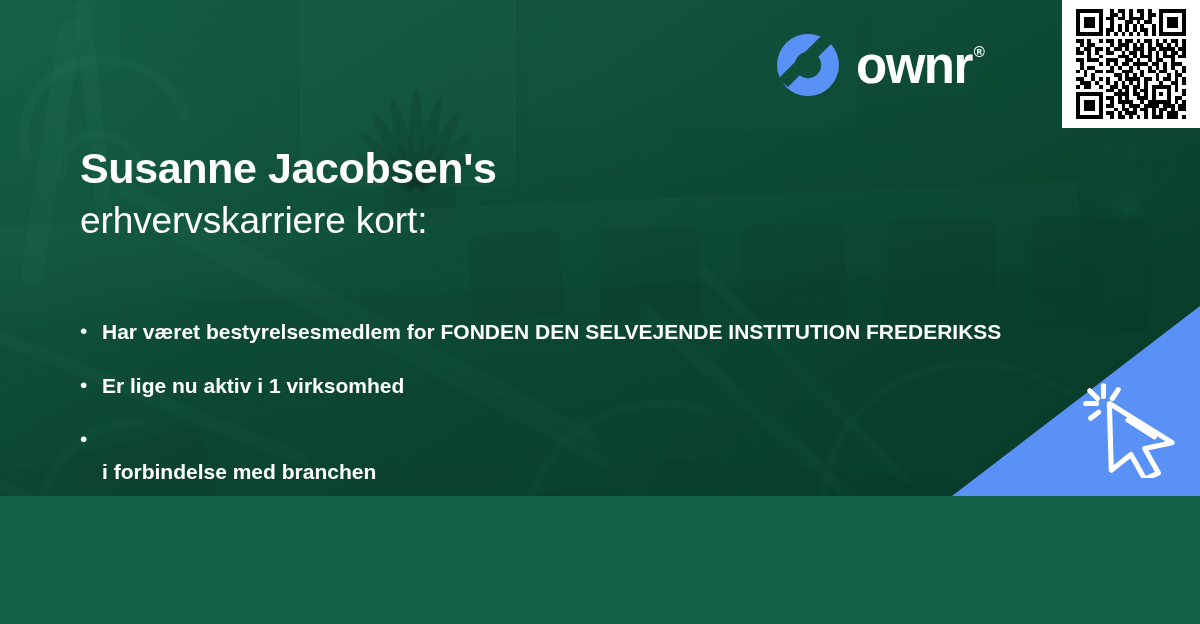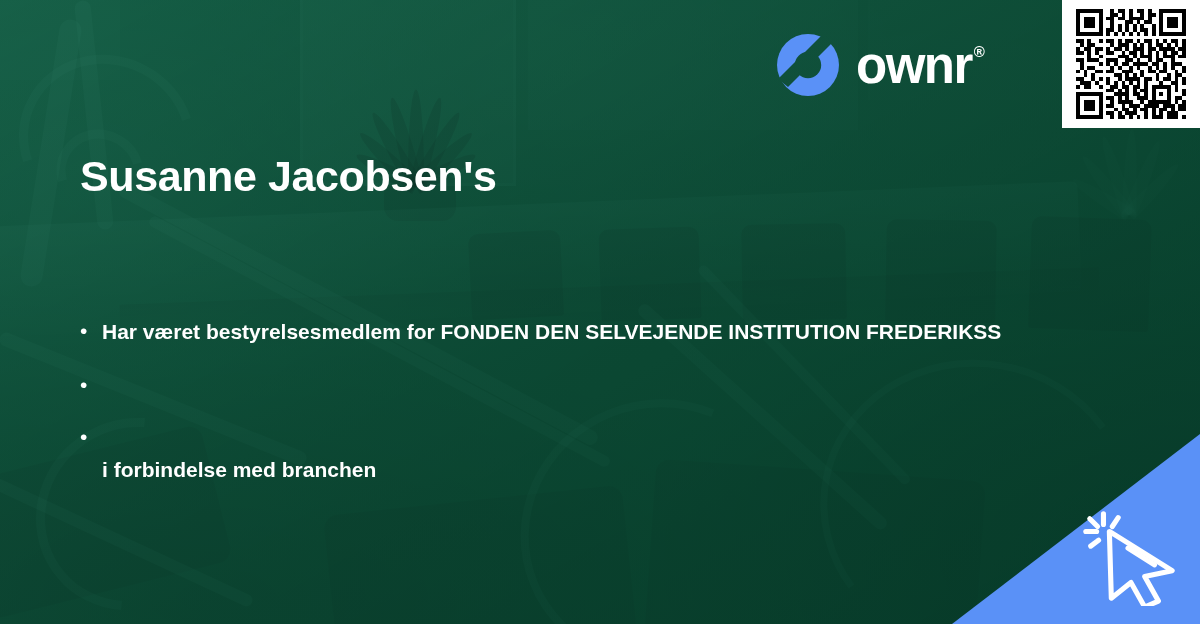--- a/index.html
+++ b/index.html
@@ -6,21 +6,21 @@
   html,body{margin:0;padding:0;}
   body{
     width:1200px;height:624px;overflow:hidden;
     font-family:"Liberation Sans","DejaVu Sans",sans-serif;
     background:#14614a;
   }
 
   
   .card{
     position:relative;
-    width:1200px;height:624px;
+    width:1200px;height:496px;
     overflow:hidden;
     background:#14614a;
   }
 
   
   .photo{
     position:absolute;inset:0;
     overflow:hidden;
   }
   .photo-base{
@@ -146,21 +146,21 @@
   .qr-box{
     position:absolute;left:1062px;top:0px;
     width:138px;height:128px;
     background:#ffffff;
     display:flex;align-items:center;justify-content:center;
   }
   .qr-img{width:110px;height:110px;display:block;image-rendering:pixelated;}
 
   
   .headline{
-    position:absolute;left:80px;top:152px;width:1060px;
+    position:absolute;left:80px;top:144px;width:1060px;
     color:#ffffff;
   }
   .headline .l1{
     font-size:43px;font-weight:700;line-height:1.16;letter-spacing:-.4px;
     white-space:nowrap;
   }
   .headline .l2{
     font-size:37px;font-weight:400;line-height:1.24;letter-spacing:-.1px;
     margin-top:4px;white-space:nowrap;
   }
@@ -528,31 +528,33 @@
         <rect x="14" y="28" width="1" height="1"></rect>
           <rect x="20" y="28" width="2" height="1"></rect>
         <rect x="24" y="28" width="2" height="1"></rect>
           <rect x="28" y="28" width="1" height="1"></rect>
       </g>
     </svg>
   </div>
 
   <div class="headline">
     <div class="l1">Susanne Jacobsen's</div>
+    <div class="l2">erhvervskarriere kort:</div>
   </div>
 
   <div class="bullets">
 
     <div class="bullet">
       <div class="bullet-dot">•</div>
       <div class="bullet-text"><span>Har været bestyrelsesmedlem for FONDEN DEN SELVEJENDE INSTITUTION FREDERIKSS</span><br></div>
     </div>
 
     <div class="bullet">
       <div class="bullet-dot">•</div>
+      <div class="bullet-text"><span>Er lige nu aktiv i 1 virksomhed</span></div>
     </div>
 
     <div class="bullet">
       <div class="bullet-dot">•</div>
       <div class="bullet-text"><br><span>i forbindelse med branchen</span></div>
     </div>
 
   </div>
 
   <div class="corner">

